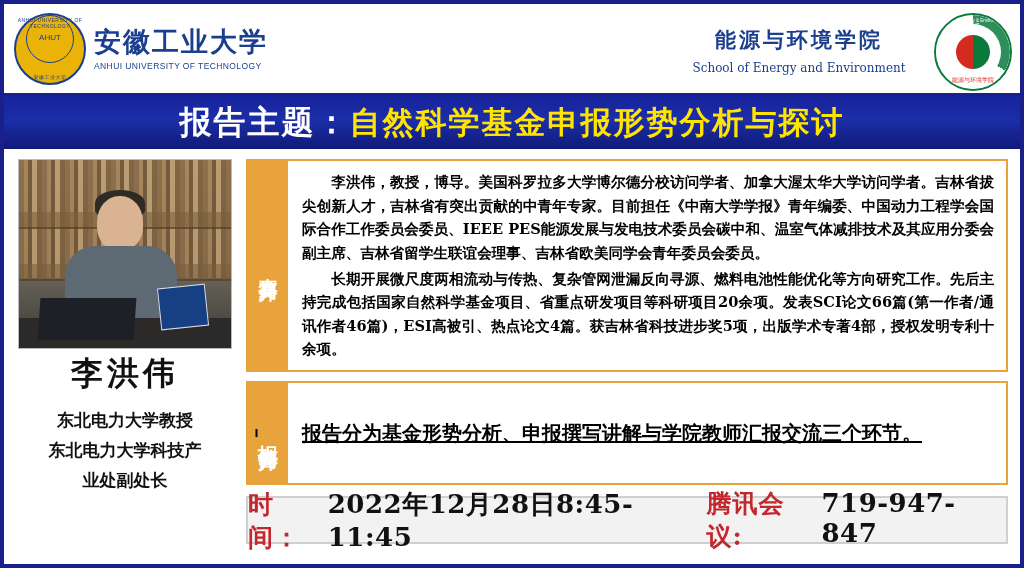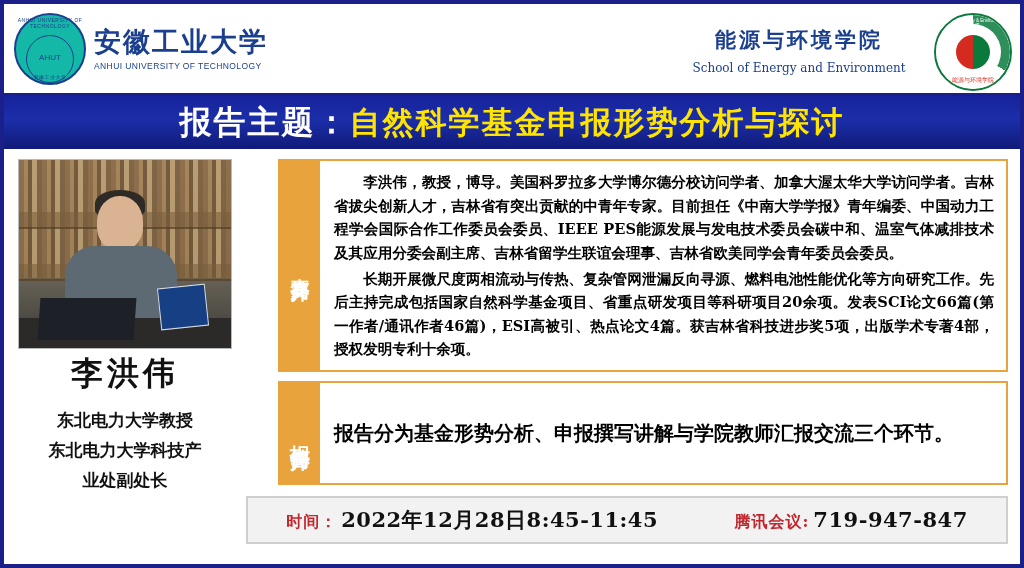--- a/index.html
+++ b/index.html
@@ -35,24 +35,24 @@
     display: flex;
     align-items: center;
     margin-left: 10px;
     gap: 8px;
   }
   .seal {
     width: 68px;
     height: 68px;
     border-radius: 50%;
     border: 2px solid #1b3f8f;
-    background: #14b8a6;
-    position: relative;
-    display: flex;
-    align-items: flex-end;
+    background: #eab308;
+    position: relative;
+    display: flex;
+    align-items: flex-start;
     justify-content: center;
     flex: none;
   }
   .seal .seal-inner {
     width: 46px;
     height: 46px;
     border-radius: 50%;
     border: 1px solid #1b3f8f;
     display: flex;
     align-items: center;
@@ -337,21 +337,20 @@
     gap: 9px;
     padding-right: 2px;
   }
 
   .section {
     display: flex;
     align-items: stretch;
     border: 2px solid #e8a33d;
     background: #ffffff;
     box-sizing: border-box;
-    margin-left: 32px;
   }
   .section-tab {
     width: 40px;
     flex: none;
     background: #e8a33d;
     color: #ffffff;
     font-family: "DejaVu Serif", serif;
     font-size: 19px;
     font-weight: bold;
     display: flex;
@@ -374,21 +373,21 @@
     font-size: 14.6px;
     line-height: 1.62;
     color: #000000;
     text-align: justify;
     text-indent: 2em;
     margin: 0;
     font-weight: bold;
   }
   .bio-p + .bio-p { margin-top: 2px; }
 
-  .intro-section { height: 104px; }
+  .intro-section { height: 104px; text-decoration: underline; }
   .intro-section .section-tab { font-size: 20px; }
   .intro-text {
     font-size: 20px;
     font-weight: bold;
     color: #000000;
     line-height: 1.5;
     display: flex;
     align-items: center;
     height: 100%;
     box-sizing: border-box;
@@ -398,27 +397,27 @@
     margin-top: 2px;
     height: 44px;
     border: 2px solid #cfcfcf;
     background: #f2f2f2;
     display: flex;
     align-items: center;
     justify-content: space-around;
     font-family: "DejaVu Serif", serif;
   }
   .foot-label {
-    font-size: 16px;
+    font-size: 25px;
     font-weight: bold;
     color: #c1272d;
     letter-spacing: 1px;
   }
   .foot-value {
-    font-size: 21px;
+    font-size: 26px;
     font-weight: bold;
     color: #111111;
     letter-spacing: .5px;
   }
   .foot-group { display: flex; align-items: baseline; gap: 4px; }
 </style>
 </head>
 <body>
 
 <div class="poster">

